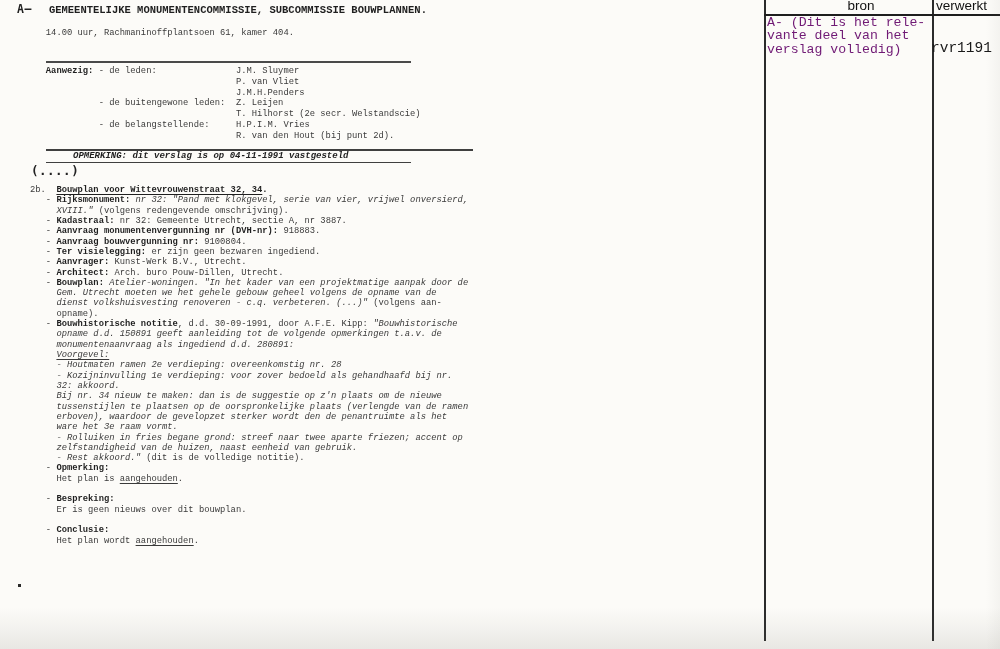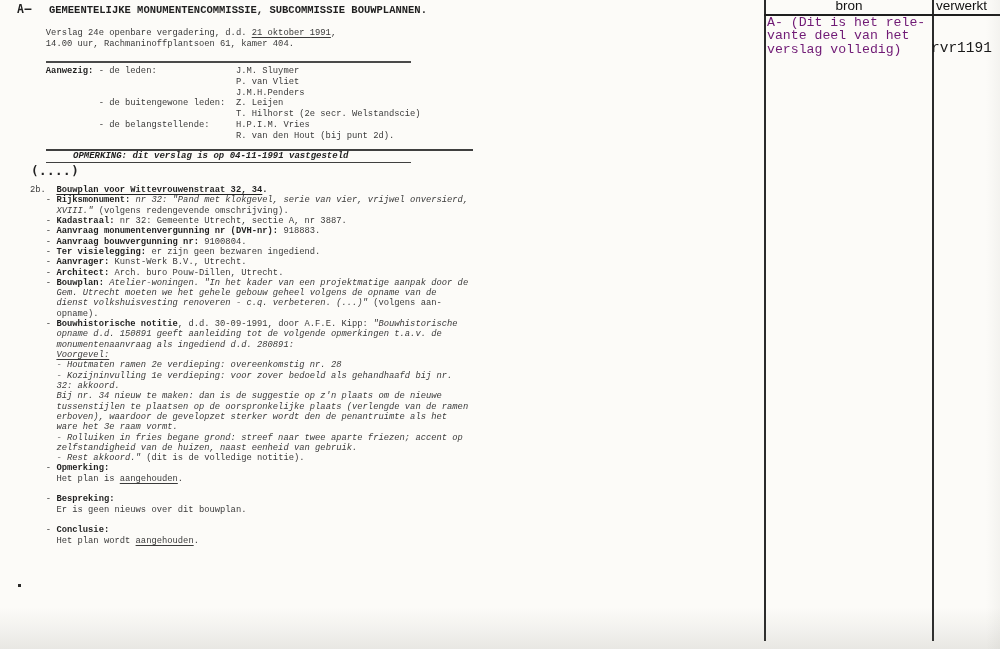--- a/index.html
+++ b/index.html
@@ -24,21 +24,21 @@
   #opm-bottom{left:46px;top:161.8px;width:365px;background:#3f3f3f;}
   #ellipsis{position:absolute;left:31px;top:163px;font-size:12.5px;font-weight:bold;
     letter-spacing:.5px;color:#222;}
   #marker{position:absolute;left:17px;top:2px;font-size:11.5px;font-weight:bold;
     letter-spacing:.5px;color:#222;}
   
   .vline{position:absolute;top:0;width:2.2px;height:641px;background:#2b2b2b;}
   #t-vline1{left:764px;}
   #t-vline2{left:932px;}
   #t-hline{position:absolute;left:764px;top:13.5px;width:236px;height:2px;background:#1e1e1e;}
-  #t-bron{position:absolute;left:766px;top:-1px;width:166px;text-align:center;
+  #t-bron{position:absolute;left:766px;top:-1px;width:190px;text-align:center;
     font-family:"Liberation Sans",sans-serif;font-size:13.5px;line-height:14px;color:#111;}
   #t-verwerkt{position:absolute;left:936px;top:-1px;
     font-family:"Liberation Sans",sans-serif;font-size:13.5px;line-height:14px;color:#111;}
   #t-annotation{position:absolute;left:767px;top:16px;white-space:pre;
     font-family:"Liberation Mono",monospace;font-size:13.2px;line-height:13.4px;color:#701a75;}
   #t-stamp{position:absolute;left:931px;top:40px;
     font-family:"Liberation Mono",monospace;font-size:14.5px;color:#1a1a1a;}
   #ink-dot{position:absolute;left:18px;top:584px;width:3px;height:3px;background:#2a2a2a;}
   .scan-bottom{position:absolute;left:0;bottom:0;width:100%;height:42px;pointer-events:none;
     background:linear-gradient(180deg,rgba(110,110,100,0) 0%,rgba(110,110,100,.07) 55%,rgba(110,110,100,.14) 100%);}
@@ -48,21 +48,20 @@
 </head>
 <body>
 
 <div class="page">
 
   <span id="marker">A–</span>
 
   <div id="blk-header" class="blk">
       <div class="ln"><span class="sb st">   GEMEENTELIJKE MONUMENTENCOMMISSIE, SUBCOMMISSIE BOUWPLANNEN.</span></div>
       <div class="ln">&nbsp;</div>
-      <div class="ln"><span>   Verslag 24e openbare vergadering, d.d. </span><span class="su">21 oktober 1991</span><span>,</span></div>
       <div class="ln"><span>   14.00 uur, Rachmaninoffplantsoen 61, kamer 404.</span></div>
     </div>
 
   <div id="rule-top" class="rule"></div>
 
   <div id="blk-att" class="blk">
       <div class="ln"><span>   </span><span class="sb">Aanwezig:</span><span> - de leden:               J.M. Sluymer</span></div>
       <div class="ln"><span>                                       P. van Vliet</span></div>
       <div class="ln"><span>                                       J.M.H.Penders</span></div>
       <div class="ln"><span>             - de buitengewone leden:  Z. Leijen</span></div>

